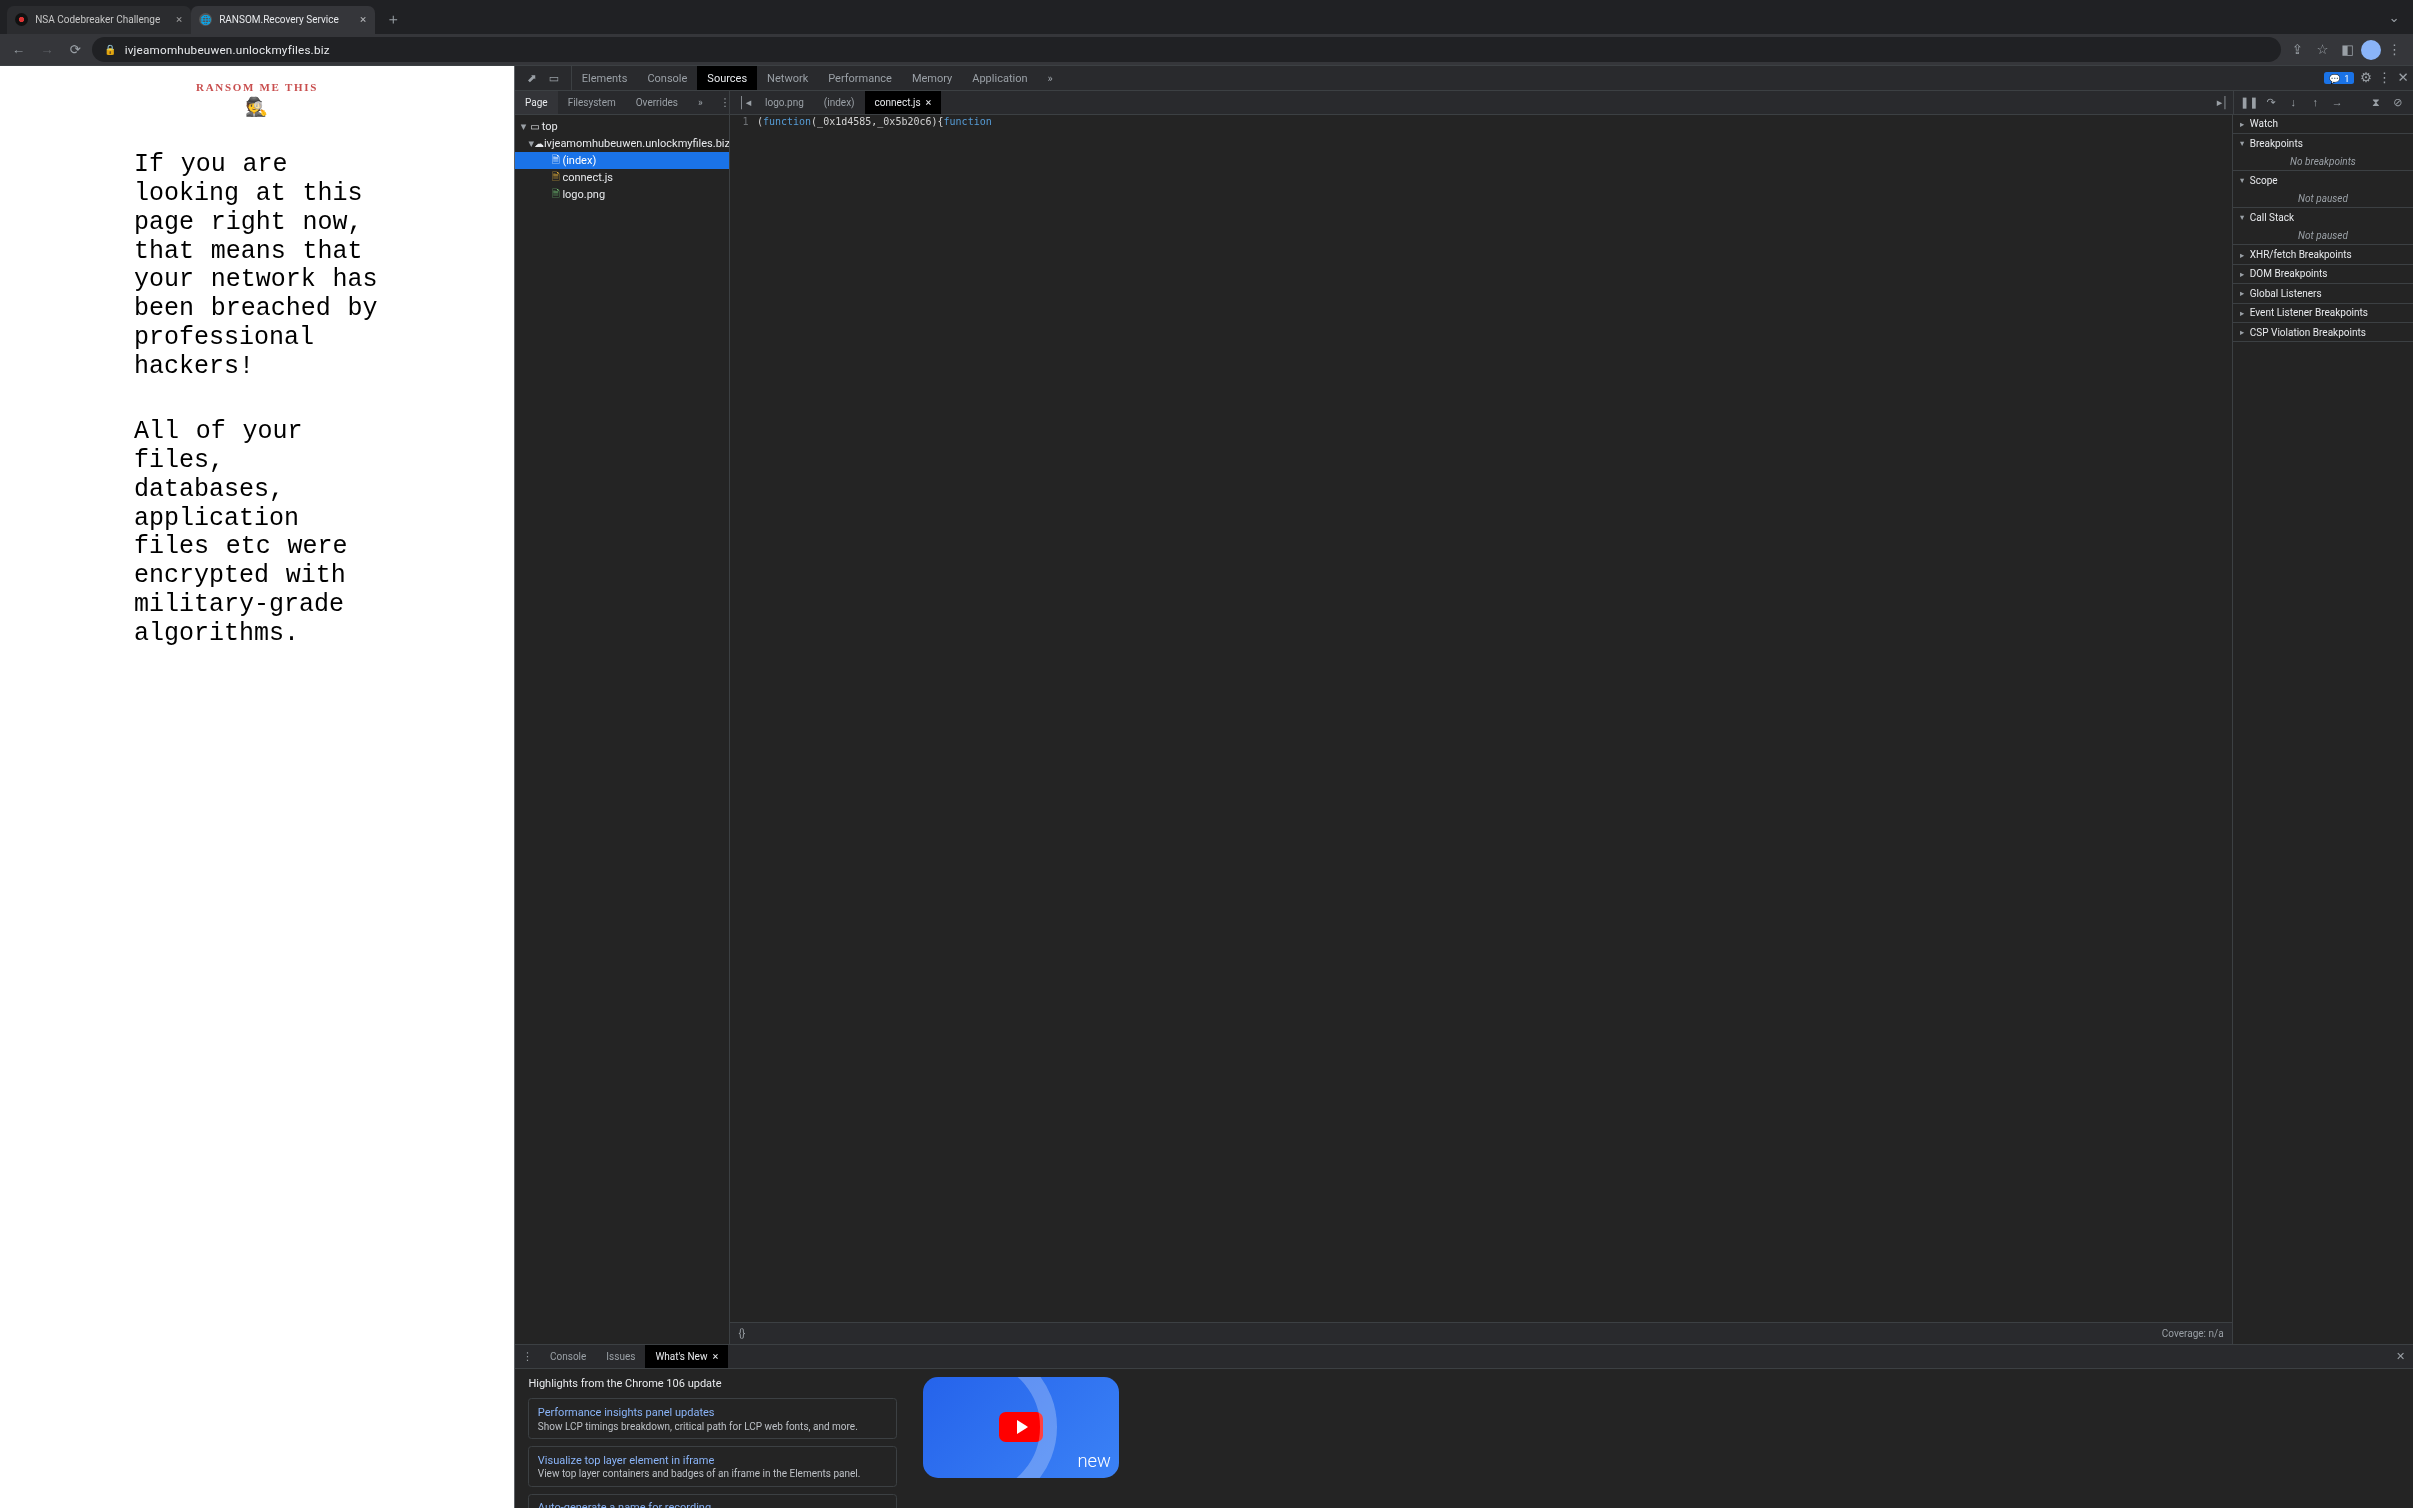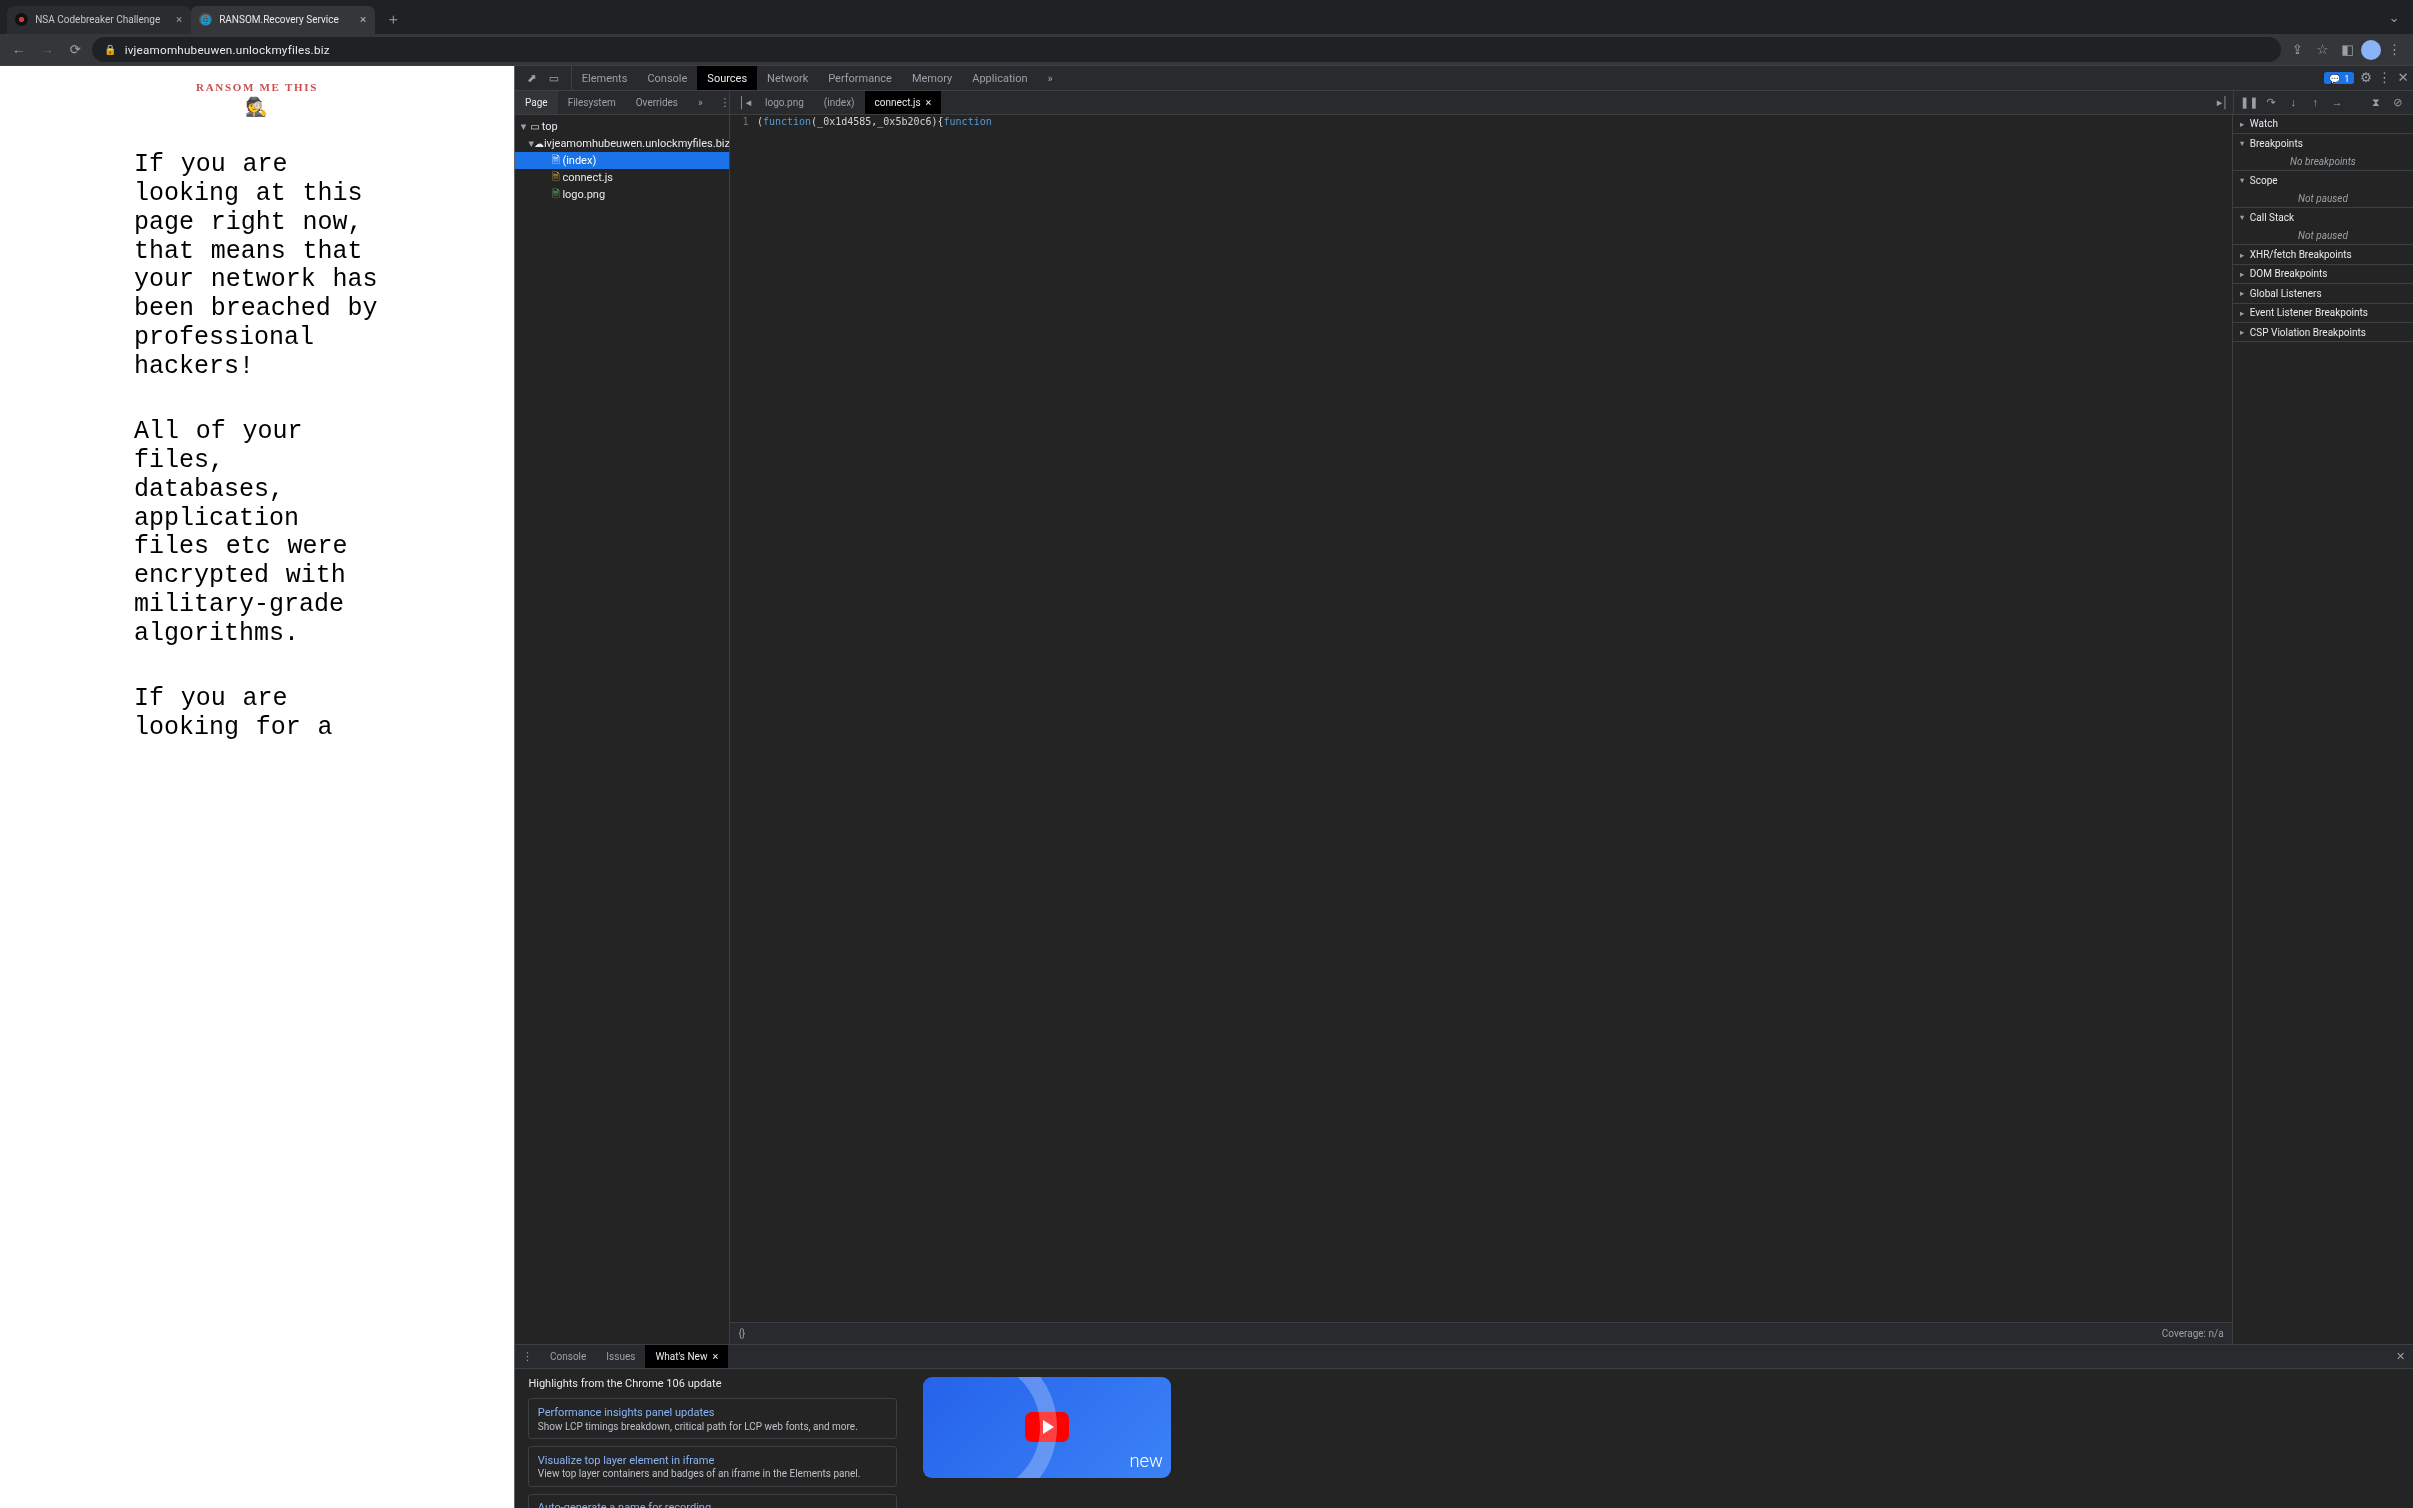--- a/index.html
+++ b/index.html
@@ -226,23 +226,23 @@
     flex:1;overflow:auto;padding:8.4px 13.4px;display:flex;gap:26px;
   }
   .drawer-left{flex:1;max-width:369px;}
   .whats-title{font-size:11px;color:#e8eaed;margin-bottom:8.4px;}
   .card{
     border:0.8px solid #3c4043;border-radius:3.4px;padding:6.7px 8.4px;margin-bottom:6.7px;
   }
   .card .ct{color:#8ab4f8;font-size:11px;margin-bottom:1.7px;}
   .card .cd{color:#bdc1c6;font-size:10px;}
   .drawer-right{
-    width:248px;height:101px;align-self:flex-start;
+    width:196px;height:101px;align-self:flex-start;
     background:linear-gradient(135deg,#2563eb,#3b82f6);
-    border-radius:9px;position:relative;overflow:hidden;
+    border-radius:15px;position:relative;overflow:hidden;
     display:flex;align-items:center;justify-content:center;
   }
   .play-btn{
     width:44px;height:30px;background:#ff0000;border-radius:6.7px;
     display:flex;align-items:center;justify-content:center;
   }
   .play-btn::after{
     content:"";border-left:11.7px solid #fff;border-top:7.5px solid transparent;border-bottom:7.5px solid transparent;margin-left:2.5px;
   }
   .vid-label{
@@ -289,21 +289,20 @@
 
 <div class="workspace">
 
   <div class="page-pane">
     <div class="page-inner">
       <div class="ransom-header">RANSOM ME THIS</div>
       <div class="ransom-logo">🕵️</div>
       <div class="ransom-body">
         <p>If you are looking at this page right now, that means that your network has been breached by professional hackers!</p>
         <p>All of your files, databases, application files etc were encrypted with military-grade algorithms.</p>
-        <p>If you are looking for a</p>
       </div>
     </div>
   </div>
 
   <div class="devtools">
 
     <div class="dt-tabs">
       <div class="seg">
         <span class="icon-btn" style="width:17px;height:17px;font-size:11.7px">⬈</span>
         <span class="icon-btn" style="width:17px;height:17px;font-size:11px">▭</span>

